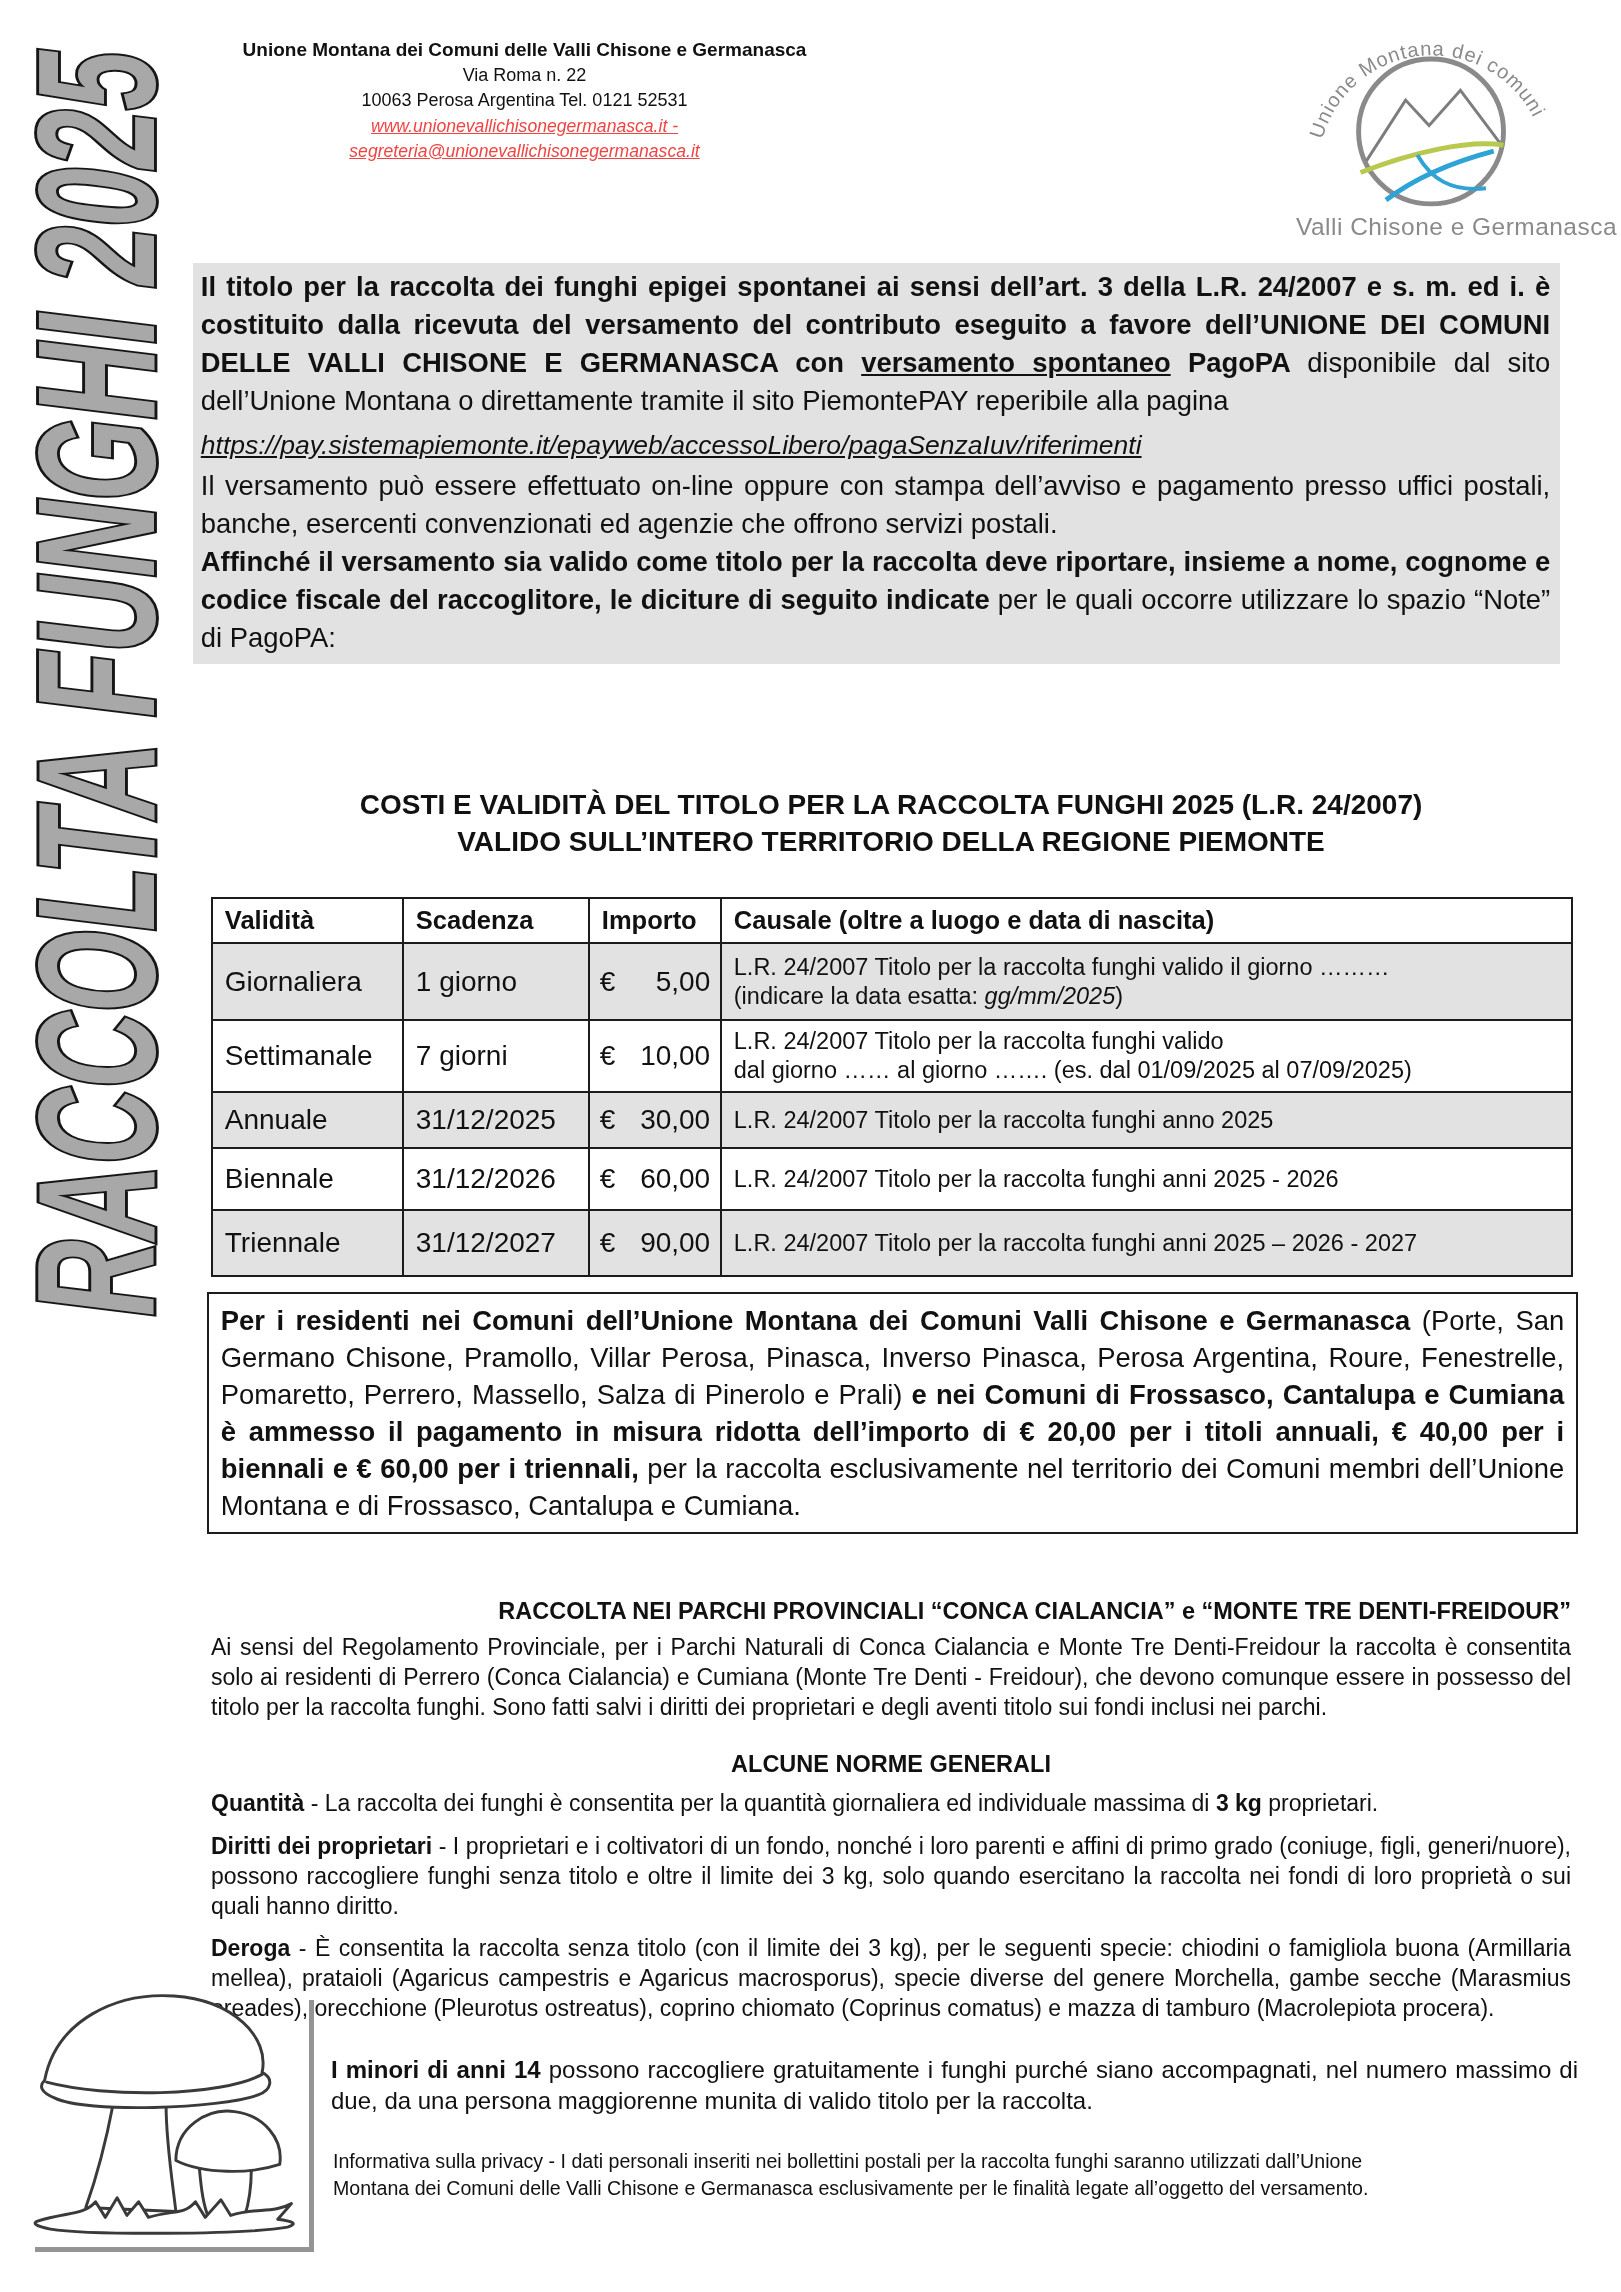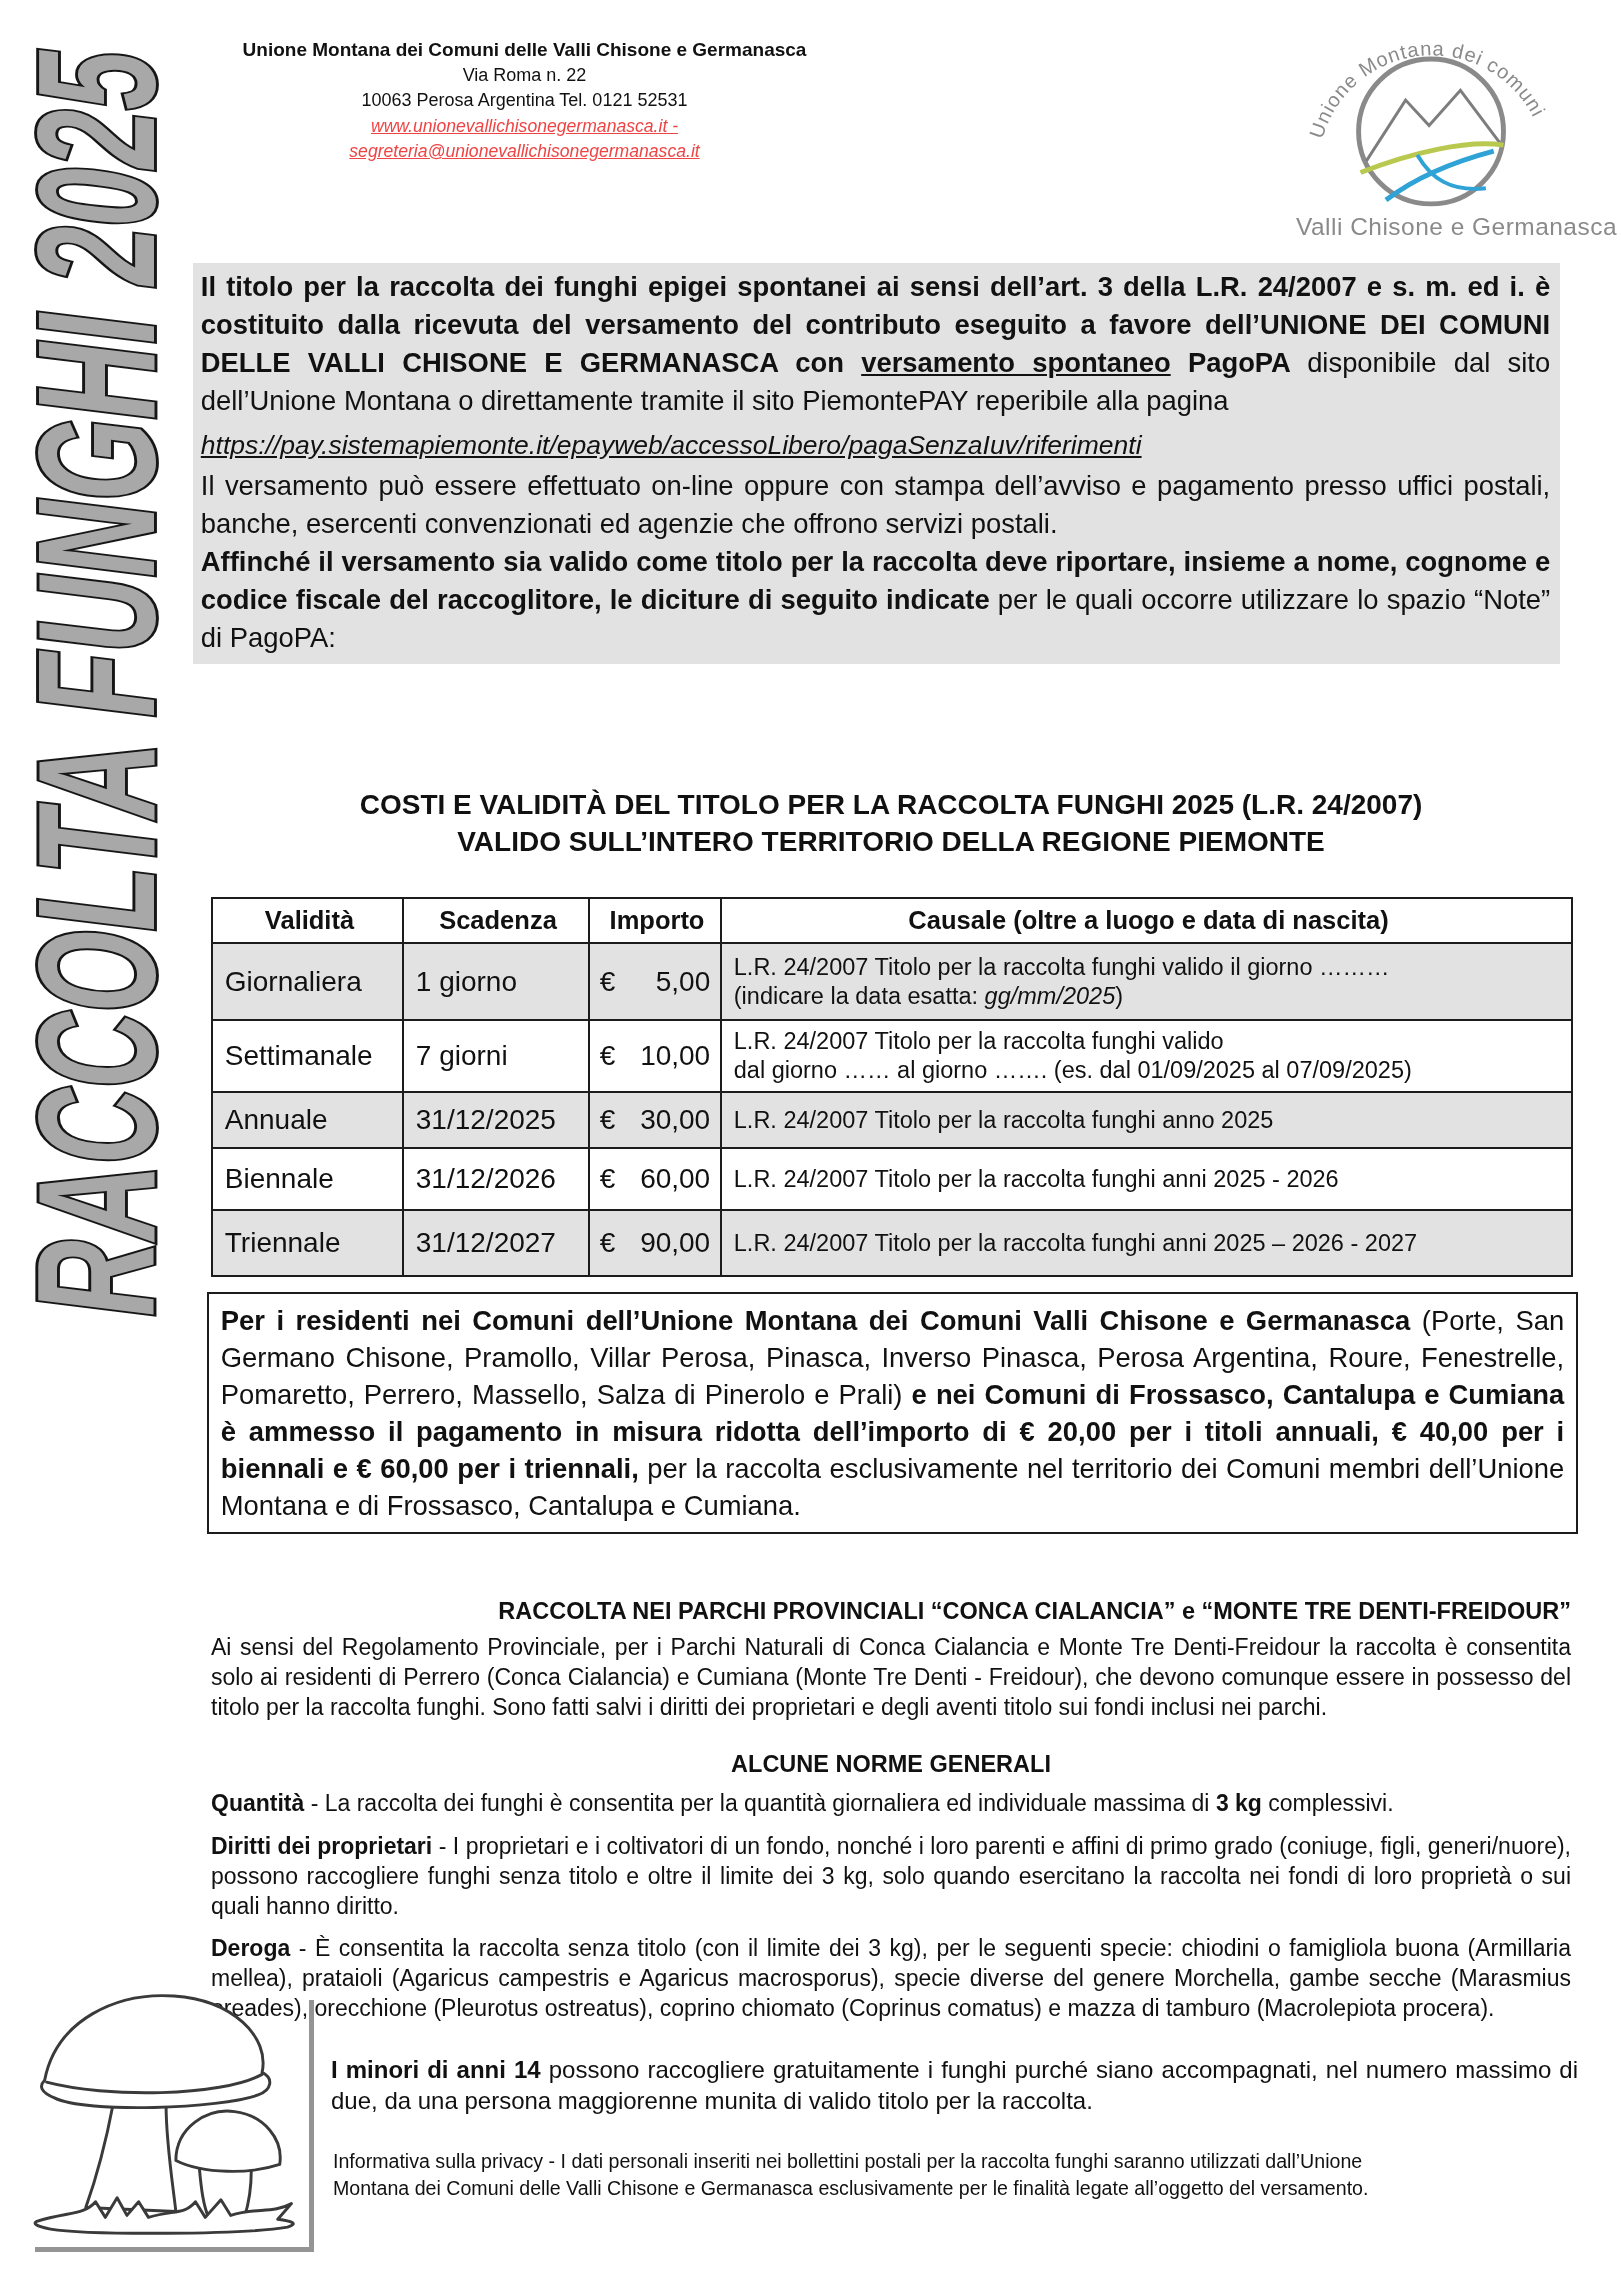--- a/index.html
+++ b/index.html
@@ -26,21 +26,21 @@
   #intro .link-line{margin:5.9px 0 2.9px;font-size:26.5px;font-style:italic;text-decoration:underline;}
 
   
   #costs-heading{left:211px;top:786px;width:1360px;text-align:center;font-weight:bold;
                  font-size:28px;line-height:37px;}
 
   
   #permit-table{position:absolute;left:211px;top:897px;width:1362px;border-collapse:collapse;background:#fff;}
   #permit-table th,#permit-table td{border:2px solid #1c1c1c;vertical-align:middle;}
   #permit-table thead tr{height:45px;}
-  #permit-table th{font-size:25.5px;text-align:center;padding:3.9px 7.8px 3.9px 11.8px;background:#ffffff;}
+  #permit-table th{font-size:25.5px;text-align:left;padding:3.9px 7.8px 3.9px 11.8px;background:#ffffff;}
   #permit-table tbody tr.shade{background:#e2e2e2;}
   #permit-table tbody tr:nth-child(1){height:77px;}
   #permit-table tbody tr:nth-child(2){height:72px;}
   #permit-table tbody tr:nth-child(3){height:56px;}
   #permit-table tbody tr:nth-child(4){height:62px;}
   #permit-table tbody tr:nth-child(5){height:66px;padding-left:24px;}
   .c-val,.c-sca{font-size:28px;padding:3.9px 7.8px 3.9px 11.8px;}
   .c-imp{font-size:28px;padding:3.9px 9.8px;}
   .c-imp .imp{display:flex;justify-content:space-between;width:100%;}
   .c-cau{font-size:23.5px;line-height:29px;padding:4.9px 11.8px;}
@@ -185,21 +185,21 @@
     </tbody>
 </table>
 
 <div id="residents" class="abs"><span class="b">Per i residenti nei Comuni dell’Unione Montana dei Comuni Valli Chisone e Germanasca</span><span> (Porte, San Germano Chisone, Pramollo, Villar Perosa, Pinasca, Inverso Pinasca, Perosa Argentina, Roure, Fenestrelle, Pomaretto, Perrero, Massello, Salza di Pinerolo e Prali) </span><span class="b">e nei Comuni di Frossasco, Cantalupa e Cumiana è ammesso il pagamento in misura ridotta dell’importo di € 20,00 per i titoli annuali, € 40,00 per i biennali e € 60,00 per i triennali,</span><span> per la raccolta esclusivamente nel territorio dei Comuni membri dell’Unione Montana e di Frossasco, Cantalupa e Cumiana.</span></div>
 
 <div id="parks-title" class="abs">RACCOLTA NEI PARCHI PROVINCIALI “CONCA CIALANCIA” e “MONTE TRE DENTI-FREIDOUR”</div>
 <div id="parks-body" class="abs">Ai sensi del Regolamento Provinciale, per i Parchi Naturali di Conca Cialancia e Monte Tre Denti-Freidour la raccolta è consentita solo ai residenti di Perrero (Conca Cialancia) e Cumiana (Monte Tre Denti - Freidour), che devono comunque essere in possesso del titolo per la raccolta funghi. Sono fatti salvi i diritti dei proprietari e degli aventi titolo sui fondi inclusi nei parchi.</div>
 
 <div id="norms-heading" class="abs">ALCUNE NORME GENERALI</div>
 <div id="norms" class="abs">
-    <p class="norm"><span class="b">Quantità</span><span> - La raccolta dei funghi è consentita per la quantità giornaliera ed individuale massima di </span><span class="b">3 kg</span><span> complessivi.</span></p>
+    <p class="norm"><span class="b">Quantità</span><span> - La raccolta dei funghi è consentita per la quantità giornaliera ed individuale massima di </span><span class="b">3 kg</span><span> proprietari.</span></p>
     <p class="norm"><span class="b">Diritti dei proprietari</span><span> - I proprietari e i coltivatori di un fondo, nonché i loro parenti e affini di primo grado (coniuge, figli, generi/nuore), possono raccogliere funghi senza titolo e oltre il limite dei 3 kg, solo quando esercitano la raccolta nei fondi di loro proprietà o sui quali hanno diritto.</span></p>
     <p class="norm"><span class="b">Deroga</span><span> - È consentita la raccolta senza titolo (con il limite dei 3 kg), per le seguenti specie: chiodini o famigliola buona (Armillaria mellea), prataioli (Agaricus campestris e Agaricus macrosporus), specie diverse del genere Morchella, gambe secche (Marasmius oreades), orecchione (Pleurotus ostreatus), coprino chiomato (Coprinus comatus) e mazza di tamburo (Macrolepiota procera).</span></p>
   </div>
 
 <svg id="mushrooms" class="abs" viewBox="0 0 292 276">
   <g fill="#ffffff" stroke="#3a3a3a" stroke-width="3" stroke-linejoin="round" stroke-linecap="round">
     <path d="M 88,126 C 80,168 70,204 60,232 L 152,236 C 148,202 142,164 142,128 Z"></path>
     <path d="M 18,102 C 30,40 92,12 150,16 C 210,20 248,58 240,94 C 252,100 250,112 236,117 C 198,131 60,136 28,120 C 14,114 12,108 18,102 Z"></path>
     <path fill="none" d="M 20,104 C 80,120 198,119 240,96"></path>
     <path d="M 176,192 C 178,214 180,230 186,244 L 222,242 C 227,226 229,208 229,194 Z"></path>

